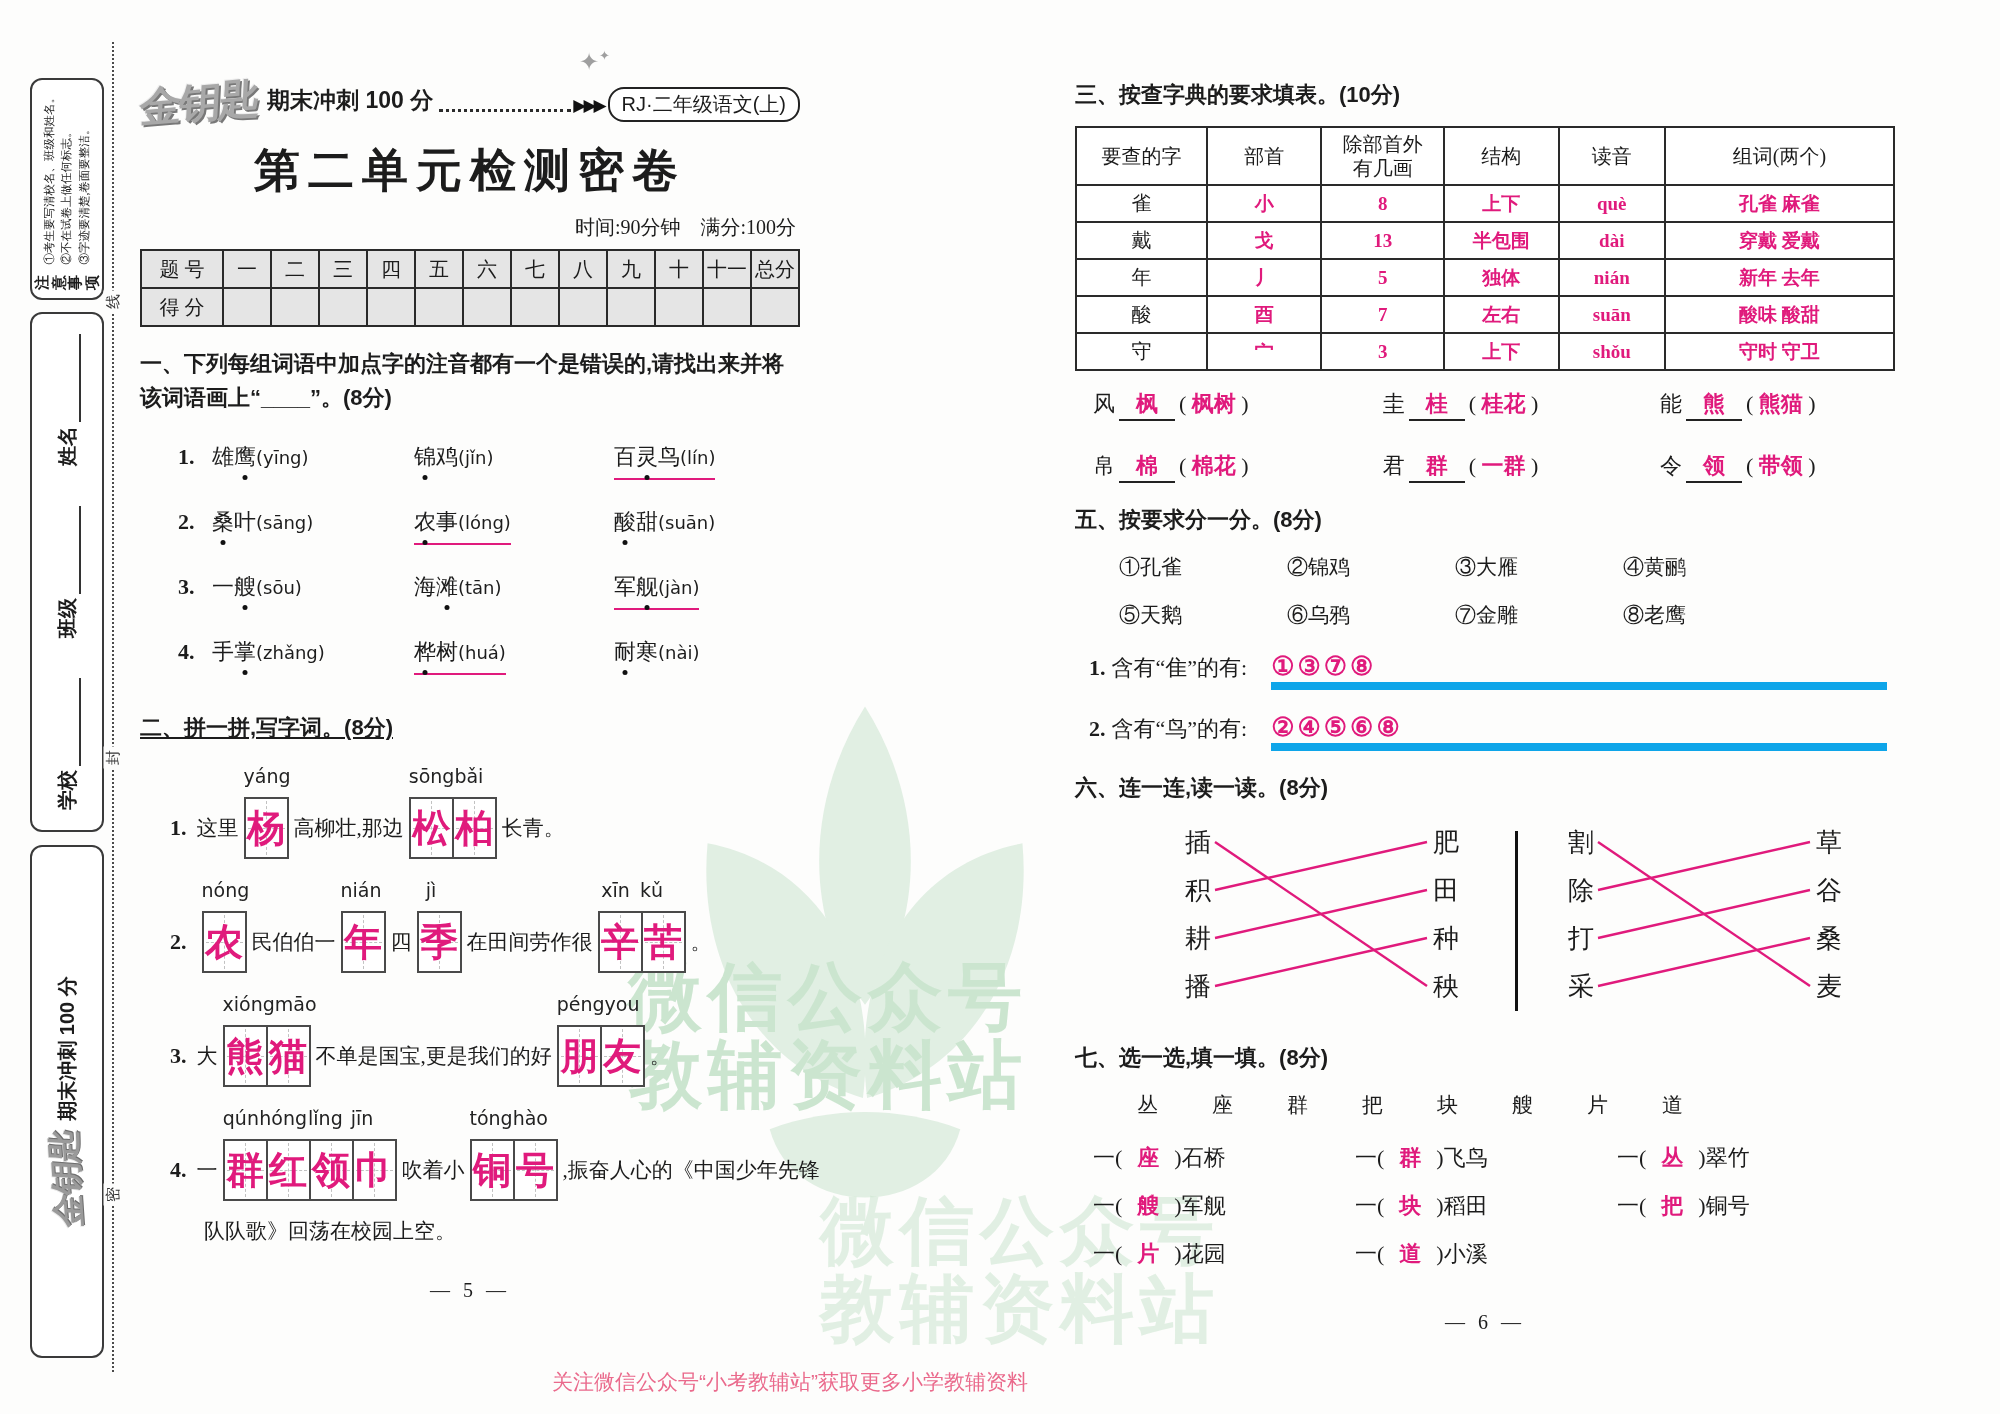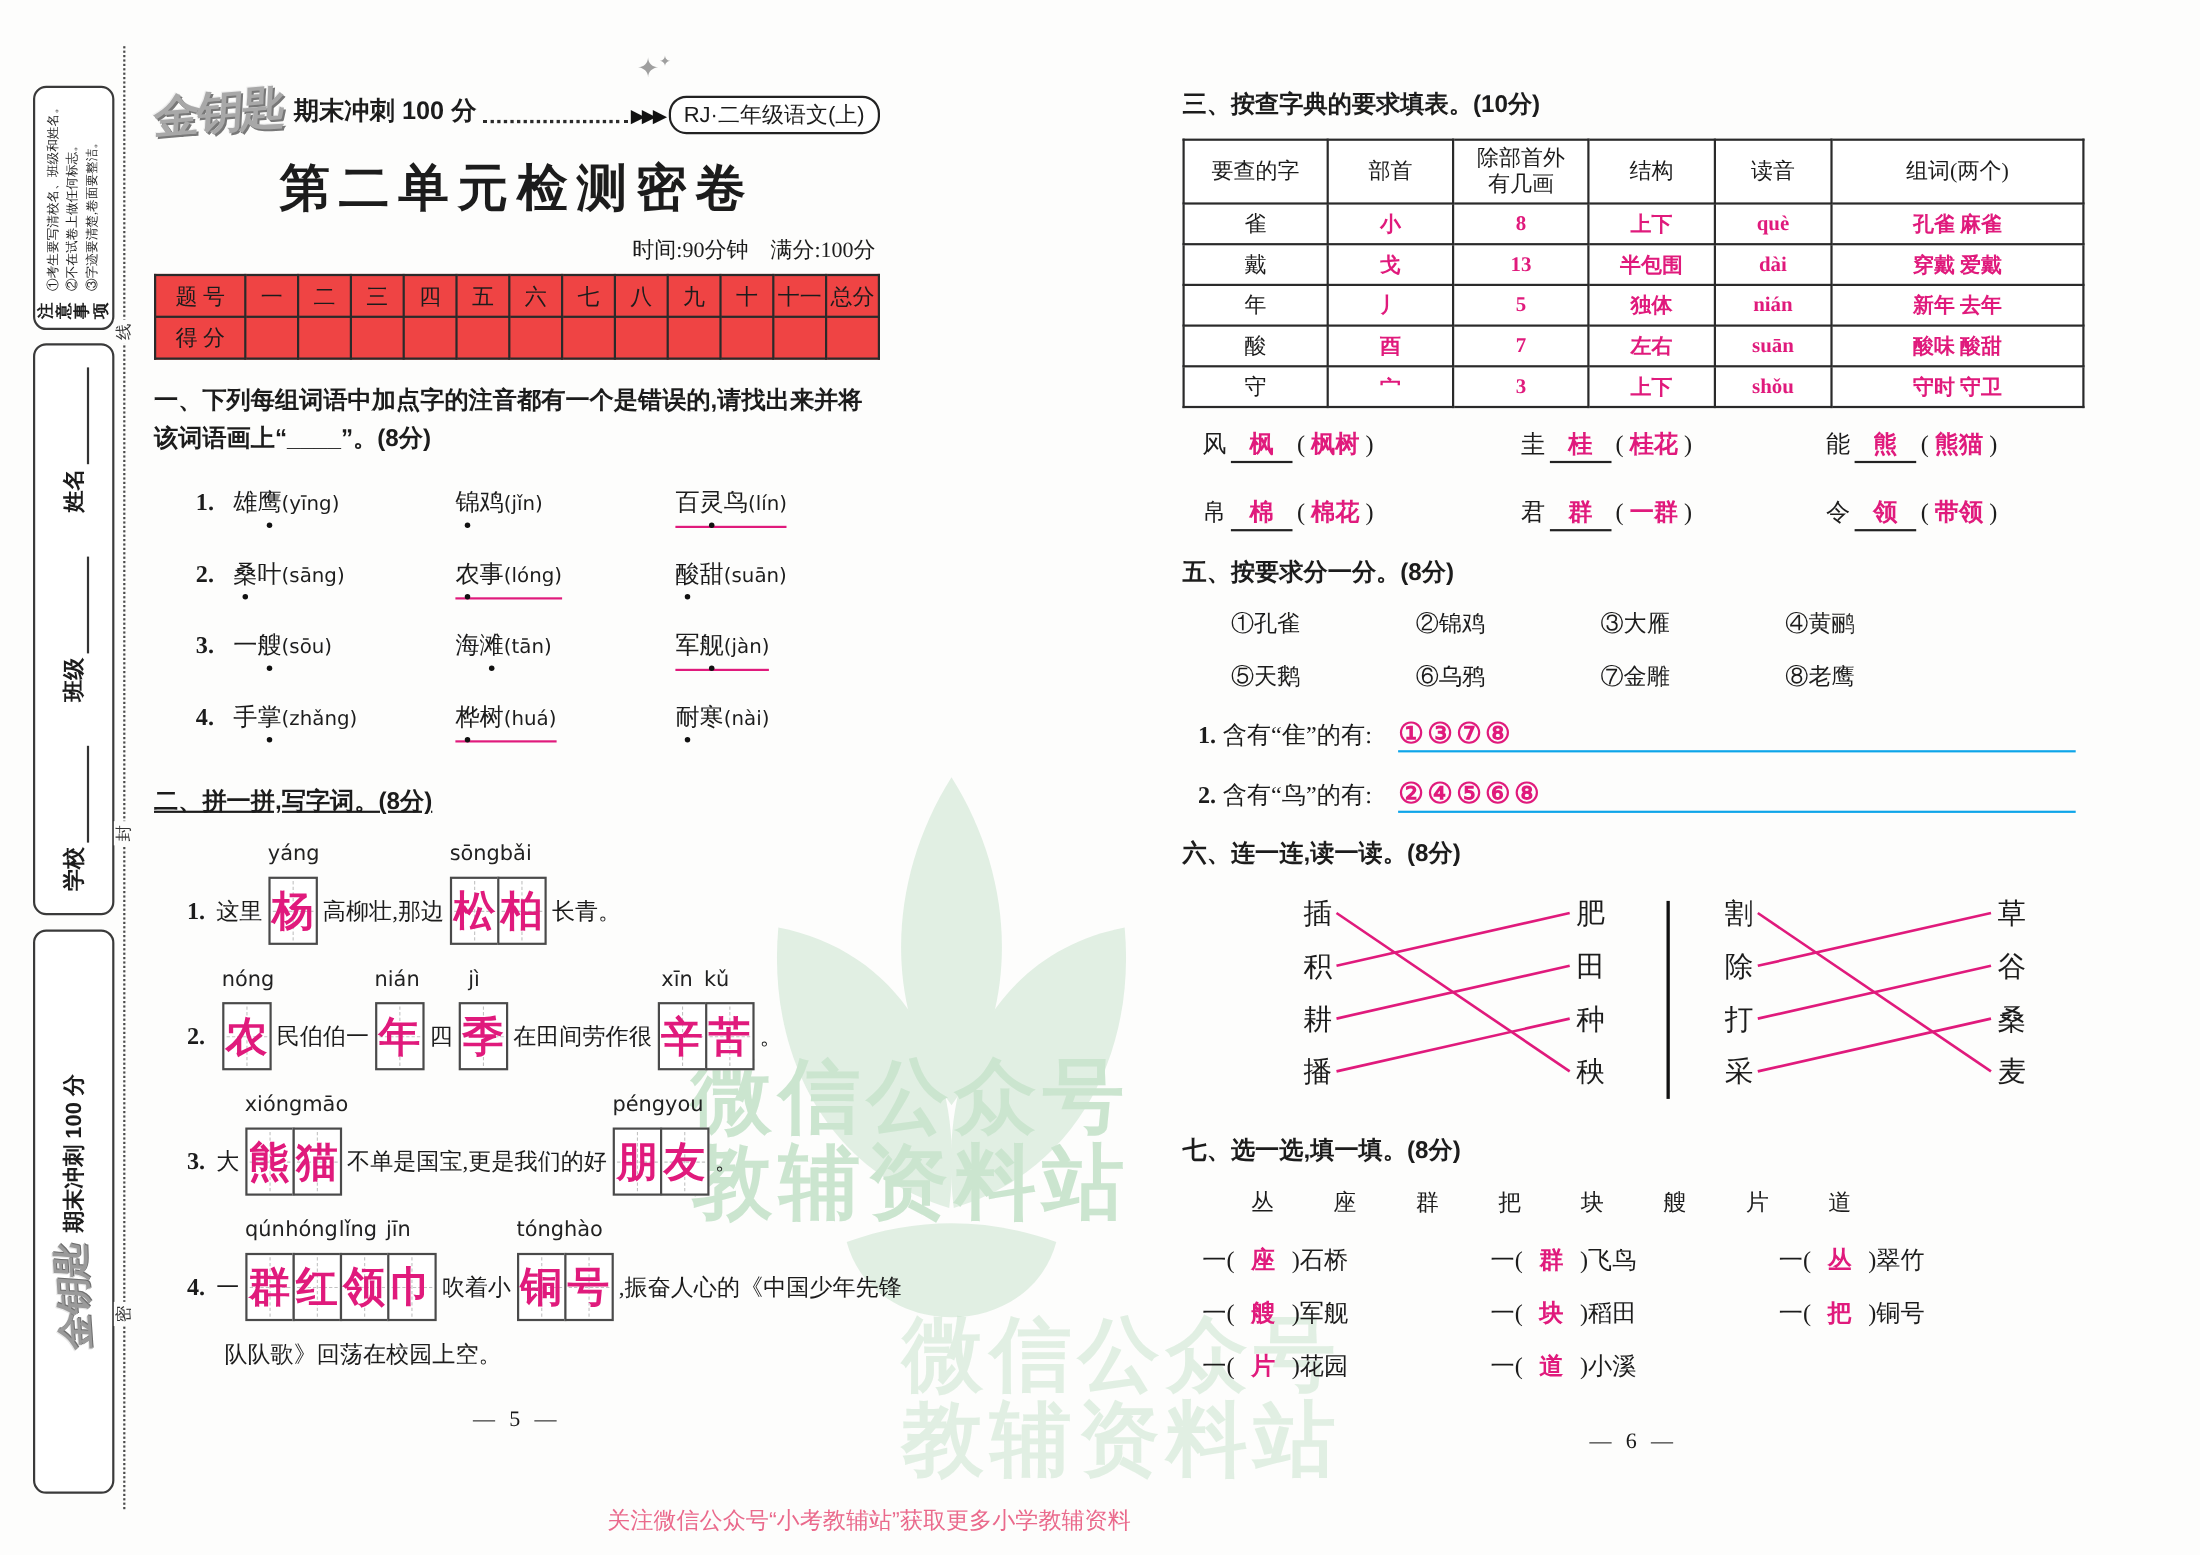--- a/index.html
+++ b/index.html
@@ -60,21 +60,21 @@
   .hd-leader{flex:1;border-bottom:3px dotted #2b2b2b;margin:0 2px 12px 2px;}
   .hd-arrows{font-size:17px;letter-spacing:-3px;margin:0 4px 8px 0;color:#111;}
   .hd-badge{font-family:"Liberation Sans",sans-serif;font-size:20px;border:2px solid #222;
             border-radius:16px;padding:2px 12px;margin-bottom:2px;white-space:nowrap;background:#fff;}
   .hd-sparkle{position:absolute;right:190px;top:-16px;color:#9f9f9f;font-size:24px;}
   .hd-sparkle small{font-size:13px;vertical-align:top;}
 
   .paper-title{text-align:center;font-size:46px;font-weight:700;letter-spacing:8px;margin-top:16px;}
   .paper-meta{text-align:right;font-size:20px;margin:12px 4px 8px 0;}
 
-  table.score{width:100%;border-collapse:collapse;table-layout:fixed;background:#ef4444;padding-left:32px;}
+  table.score{width:100%;border-collapse:collapse;table-layout:fixed;background:#e5e5e5;padding-left:32px;}
   table.score td{border:2px solid #2a2a2a;text-align:center;font-size:20px;height:38px;padding:0;}
   table.score td.first{width:82px;}
 
   .sec-head{font-family:"Liberation Sans",sans-serif;font-weight:700;font-size:22px;
             line-height:1.55;margin-top:20px;}
 
   
   .s1-row{display:grid;grid-template-columns:34px 202px 200px 1fr;align-items:baseline;
           padding-left:38px;margin-top:27px;font-size:22px;}
   .s1-num{font-weight:700;}
@@ -115,21 +115,21 @@
   .s4-item{white-space:nowrap;}
   .s4-blank{display:inline-block;min-width:56px;text-align:center;border-bottom:2px solid #222;
             color:var(--pink);font-weight:700;margin:0 4px;}
   .s4-word{color:var(--pink);font-weight:700;}
 
   
   .s5-bank{display:grid;grid-template-columns:repeat(4,168px);row-gap:20px;
            margin:16px 0 0 44px;font-size:21px;}
   .s5-q{display:flex;align-items:baseline;margin:22px 8px 0 14px;font-size:22px;gap:20px;}
   .s5-q .lbl b{font-weight:700;margin-right:6px;}
-  .s5-ansline{flex:1;border-bottom:2px solid #0ea5e9;margin-left:4px;padding-bottom:0;}
+  .s5-ansline{flex:1;border-bottom:8px solid #0ea5e9;margin-left:4px;padding-bottom:0;}
   .s5-ans{color:var(--pink);font-size:26px;letter-spacing:3px;font-weight:700;}
 
   
   .s6-wrap{display:flex;align-items:center;margin:16px 0 0 100px;}
   .s6-divider{width:0;border-left:3px solid #111;height:180px;margin:0 40px;}
   .s6-wrap svg text{font-size:26px;fill:#1c1c1c;font-family:"Liberation Serif",serif;}
   .s6-wrap svg line{stroke:var(--pink);stroke-width:2.4;}
 
   
   .s7-bank{display:flex;column-gap:54px;margin:16px 0 0 62px;font-size:21px;}

